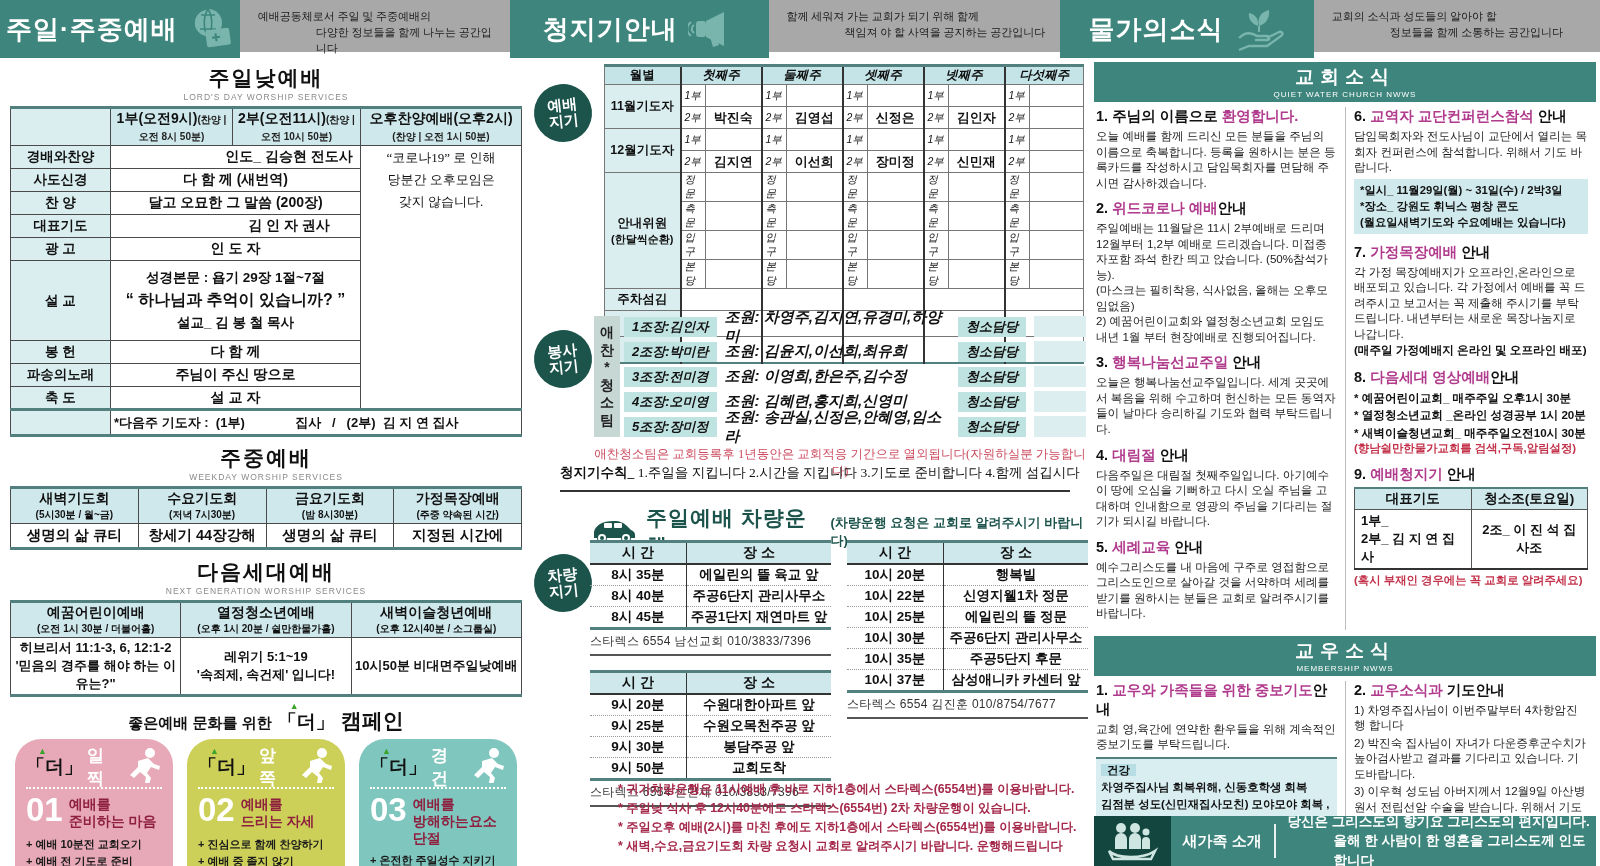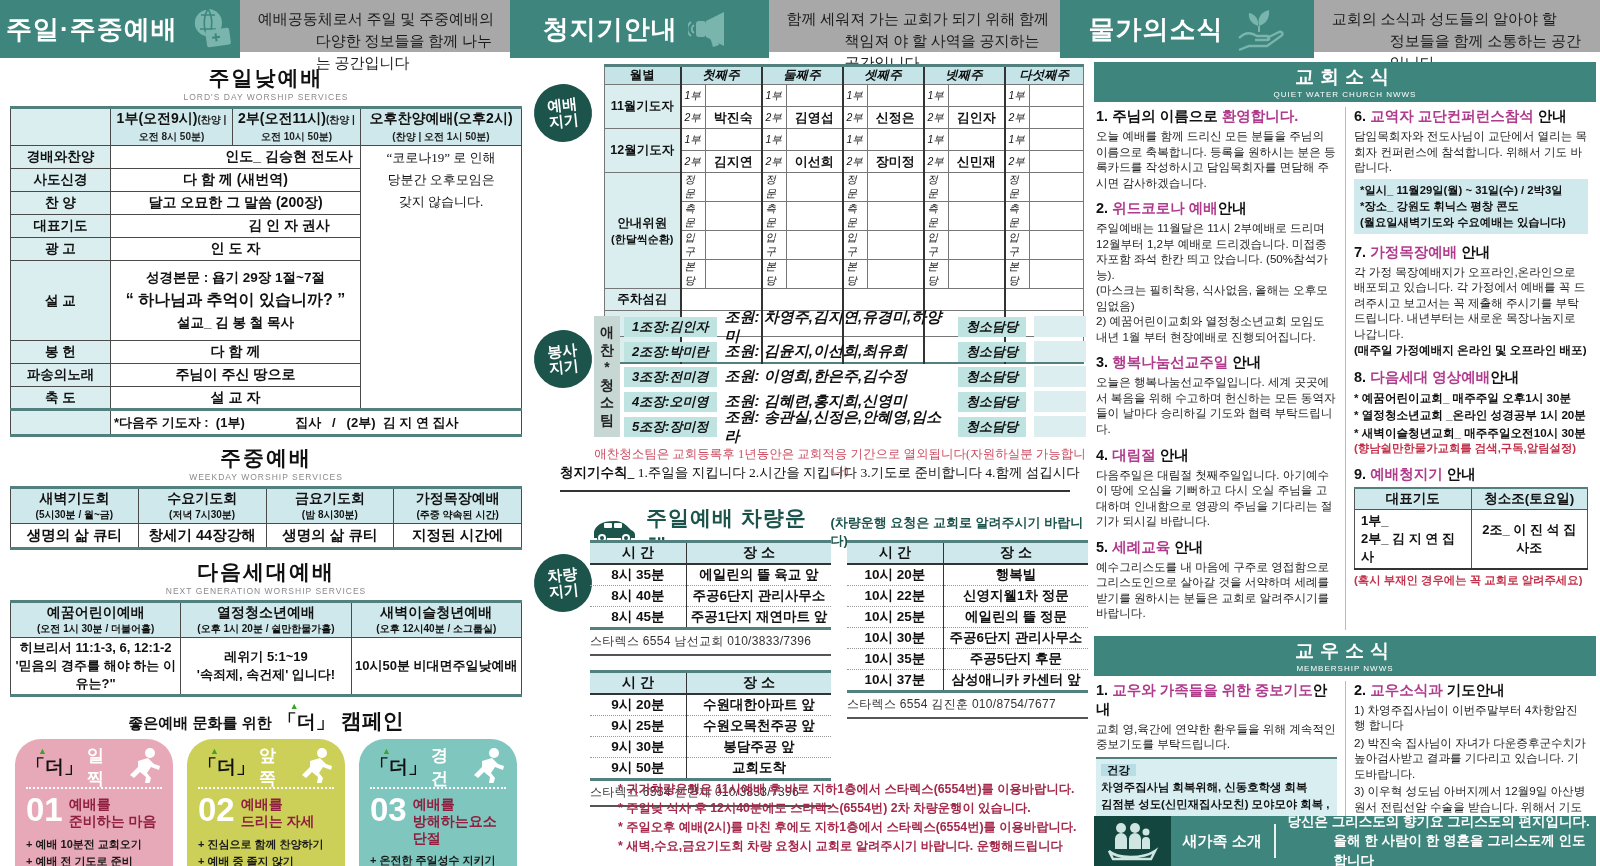--- a/index.html
+++ b/index.html
@@ -9,21 +9,21 @@
   *{box-sizing:border-box;}
   body{margin:0;font-family:"Liberation Sans",sans-serif;color:#111;background:#fff;}
   .page{position:relative;width:1600px;height:866px;background:#fff;overflow:hidden;}
 
   
   .hdr{position:absolute;top:0;left:0;width:1600px;height:58px;display:flex;}
   .hpanel{display:flex;height:58px;}
   .hp1{width:510px;} .hp2{width:550px;} .hp3{width:540px;}
   .hbox{background:var(--teal);color:#fff;display:flex;align-items:center;justify-content:center;gap:10px;width:47%;height:58px;}
   .hbox .ht{font-size:26px;font-weight:bold;letter-spacing:1px;}
-  .hdesc{background:#a8a8a8;flex:1;height:52px;align-self:flex-start;padding:9px 10px 0 18px;font-family:"Liberation Serif",serif;font-size:15px;color:#1a1a1a;line-height:1.45;}
+  .hdesc{background:#a8a8a8;flex:1;height:52px;align-self:flex-start;padding:9px 10px 0 18px;font-family:"Liberation Serif",serif;font-size:11px;color:#1a1a1a;line-height:1.45;}
   .hdesc .l2{padding-left:58px;}
   .hicon svg{display:block;}
 
   
   .sec-title{text-align:center;font-size:21px;font-weight:bold;margin:0;letter-spacing:2px;}
   .sec-sub{text-align:center;font-size:8.5px;color:#8a8a8a;letter-spacing:1px;margin:0 0 4px;}
   table{border-collapse:collapse;}
 
   
   .col1{position:absolute;left:10px;top:64px;width:512px;}

